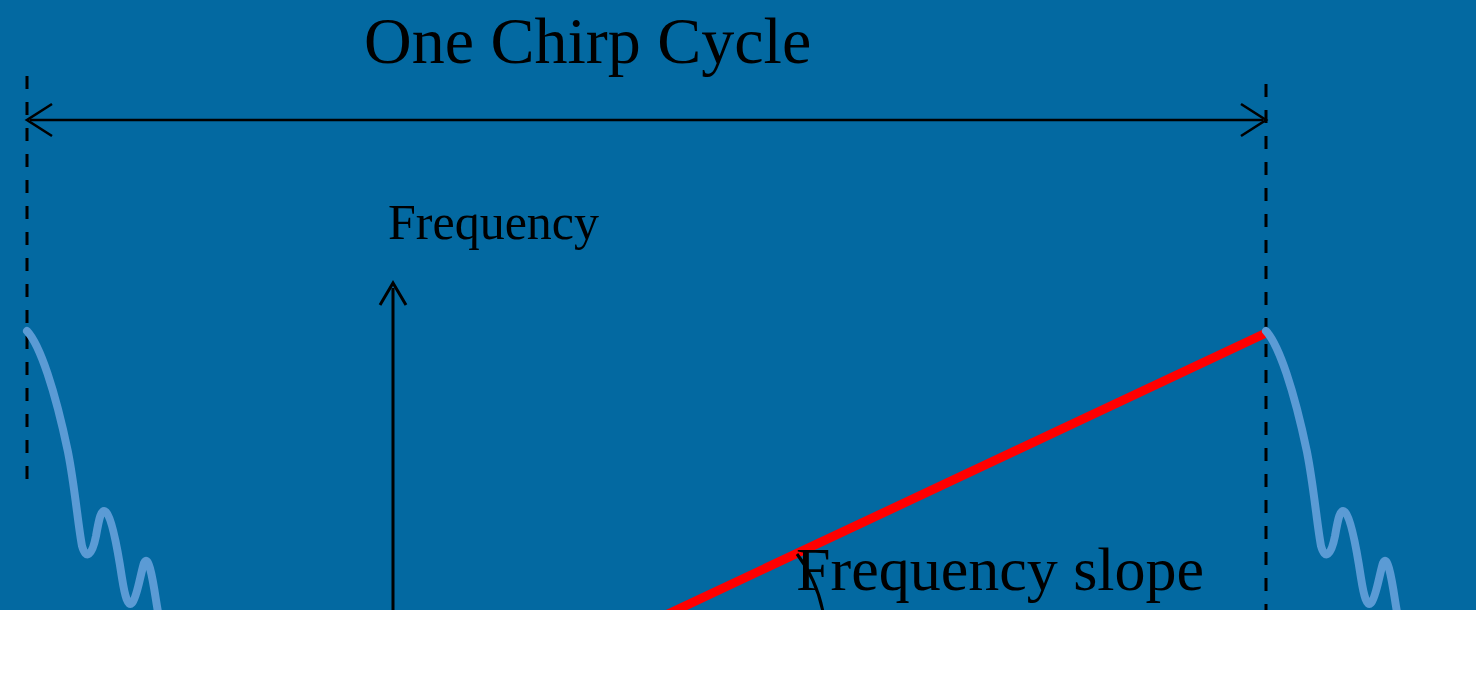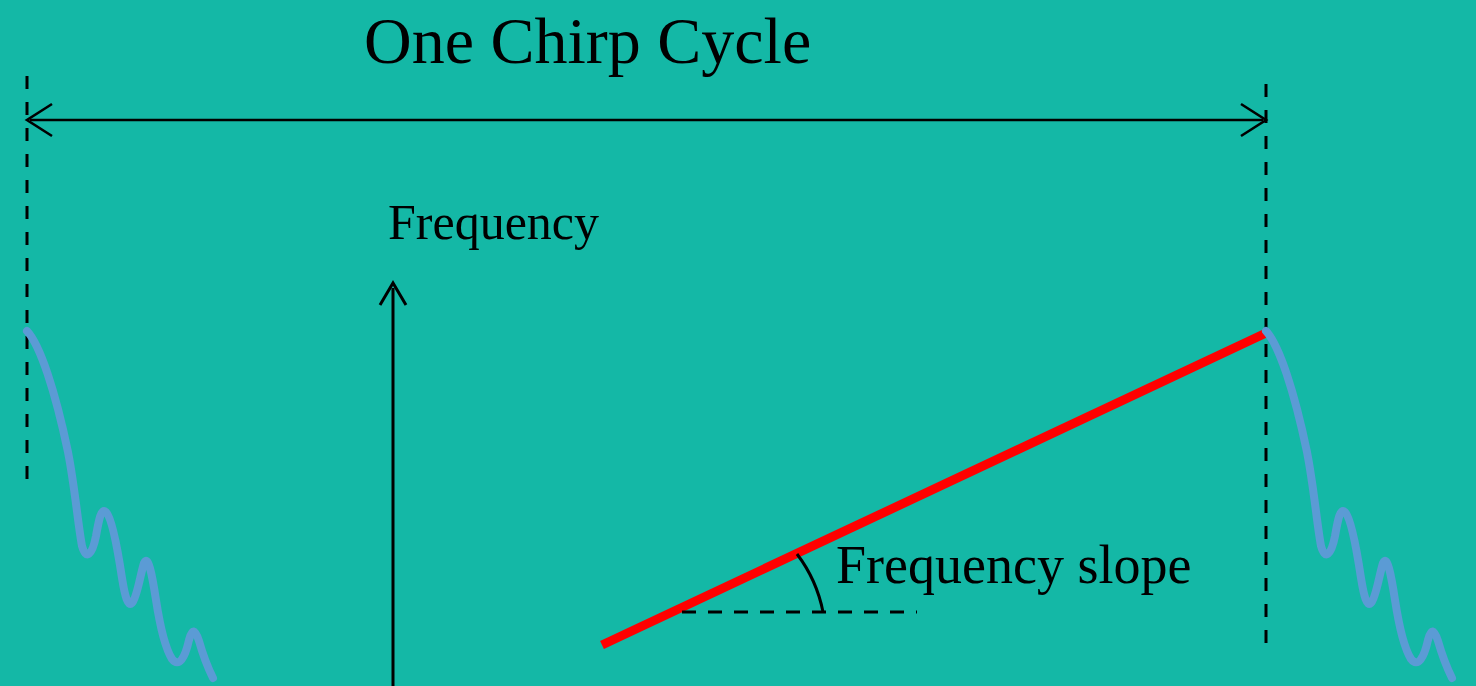--- a/index.html
+++ b/index.html
@@ -3,22 +3,22 @@
 <meta charset="utf-8">
 <style>
   html, body {
     margin: 0;
     padding: 0;
     background: #ffffff;
   }
   #stage {
     position: relative;
     width: 1476px;
-    height: 686px;
-    background: #14b8a6;
+    height: 610px;
+    background: #0369a1;
     overflow: hidden;
     font-family: "Liberation Serif", "DejaVu Serif", serif;
   }
   #canvas {
     position: absolute;
     left: 0;
     top: 0;
     width: 1476px;
     height: 686px;
   }
@@ -34,23 +34,23 @@
     left: 364px;
     top: 8px;
     font-size: 66px;
   }
   #label-frequency {
     left: 388px;
     top: 197px;
     font-size: 50px;
   }
   #label-frequency-slope {
-    left: 836px;
+    left: 796px;
     top: 538px;
-    font-size: 54px;
+    font-size: 62px;
   }
 </style>
 </head>
 <body>
 
 <div id="stage">
 
   <svg id="canvas" viewBox="0 0 1476 686" xmlns="http://www.w3.org/2000/svg">
 
     <line x1="27" y1="76" x2="27" y2="487" stroke="#000000" stroke-width="3" stroke-dasharray="13 13"></line>

